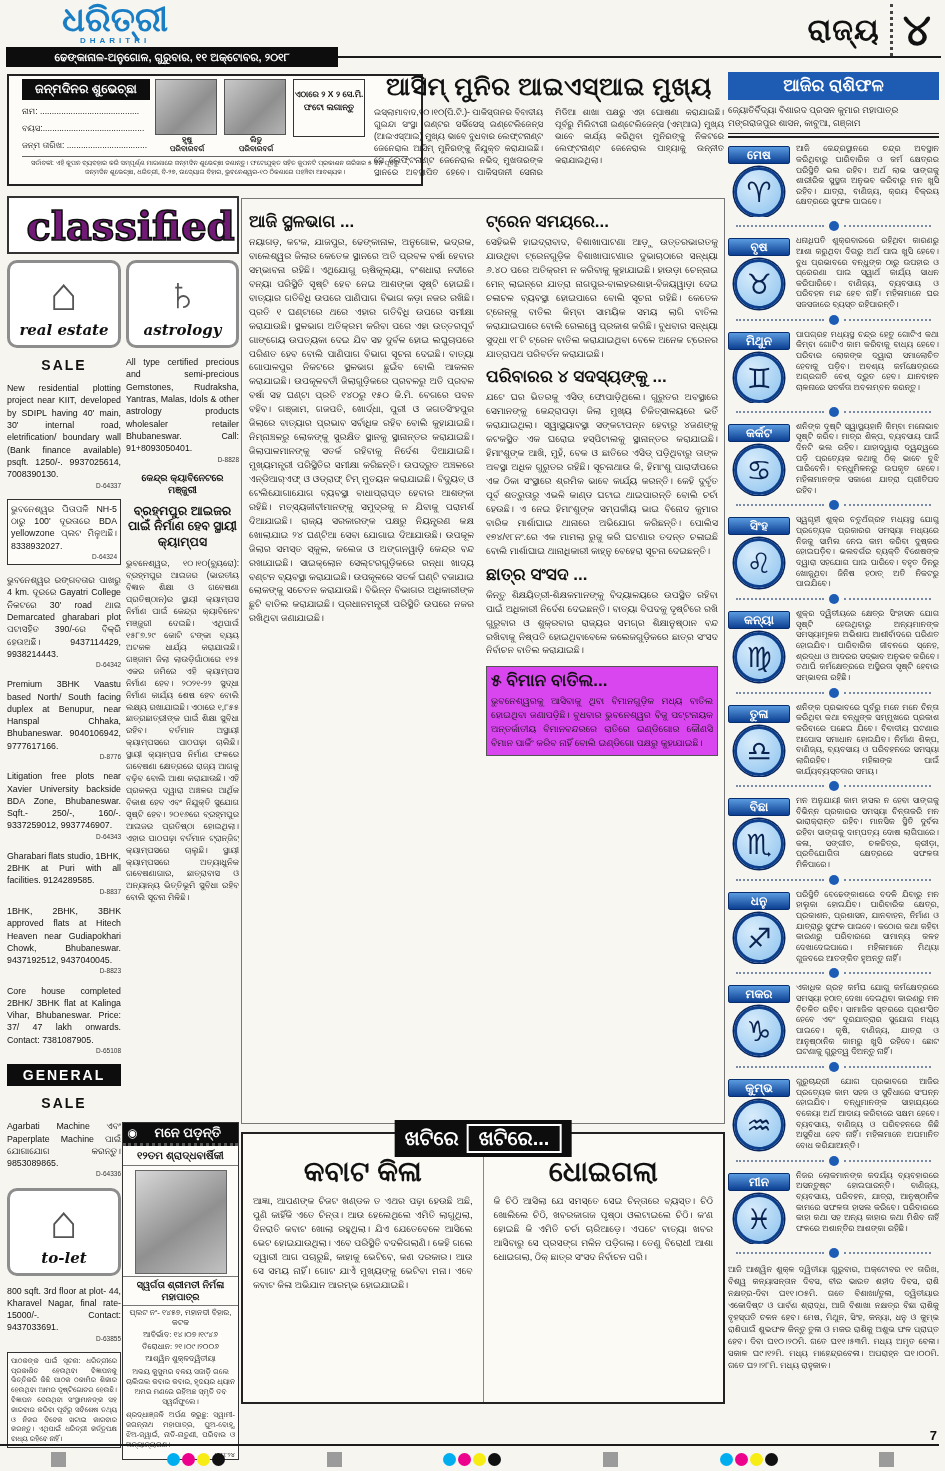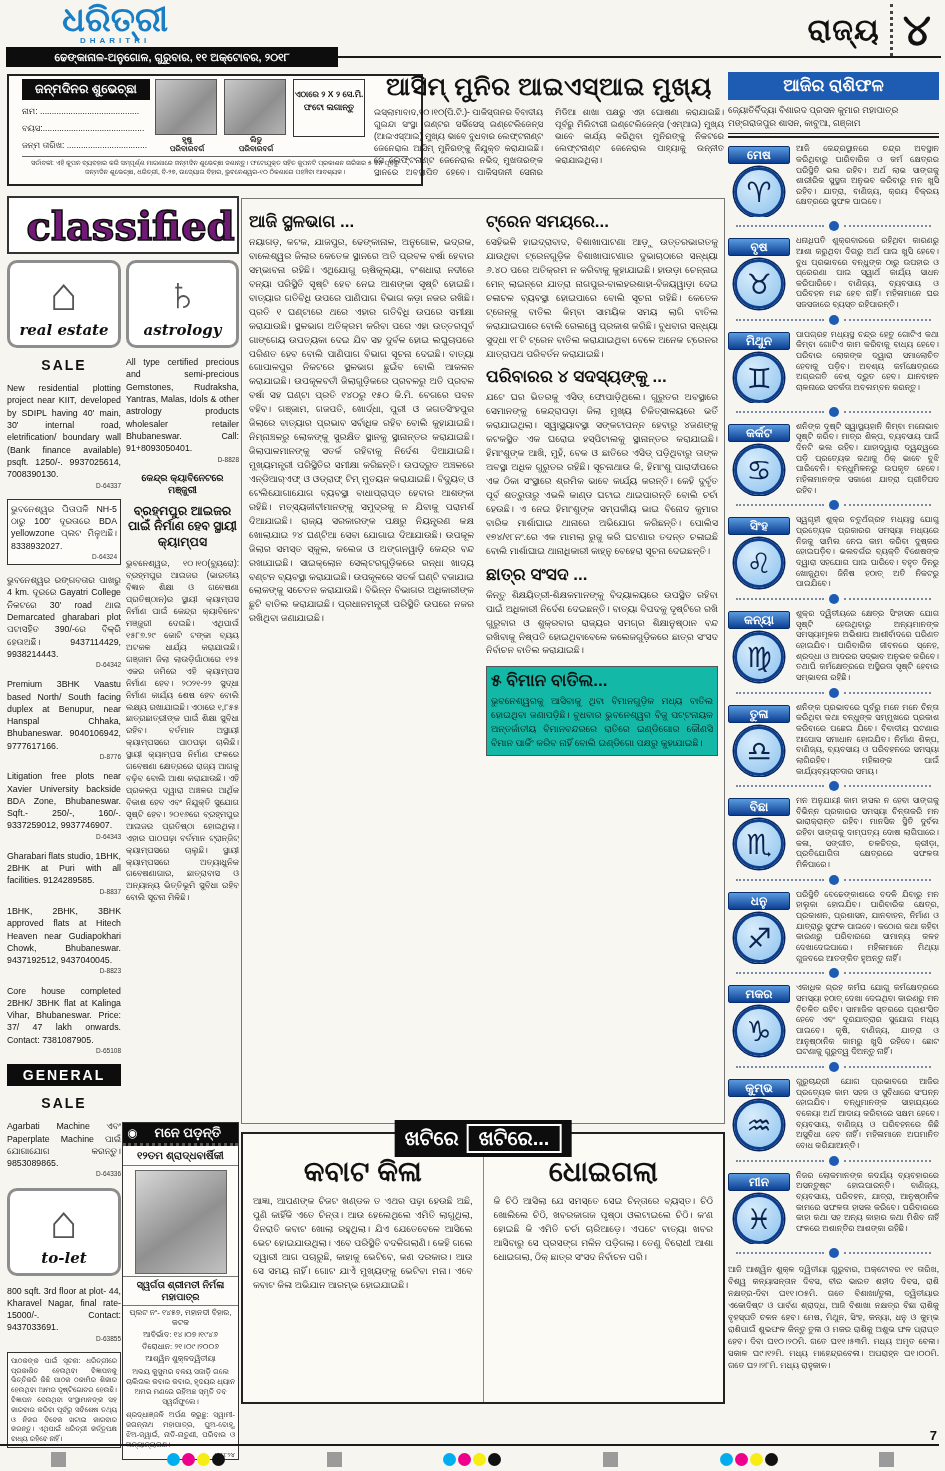--- a/index.html
+++ b/index.html
@@ -68,21 +68,21 @@
   .mem-verse { font-size:7.4px; text-align:center; margin-top:3px; line-height:1.35; }
   .mem-trib { font-size:7.4px; text-align:justify; margin:3px 3px 0; line-height:1.35; }
   .mem-code { font-size:6.5px; text-align:right; margin:1px 3px; }
 
   
   .midbox { position:absolute; left:241px; top:198px; width:484px; height:926px; border:1px solid #777; background:#f8f7f2; }
   .mid1 { position:absolute; left:249px; top:206px; width:225px; height:912px; overflow:hidden; }
   .mid2 { position:absolute; left:486px; top:206px; width:232px; height:912px; overflow:hidden; }
   .cont-h { font-size:17px; font-weight:bold; margin:6px 0 4px; }
   .cont-p { font-size:9.3px; text-align:justify; line-height:1.5; }
-  .flightbox { border:1.5px solid #555; padding:4px; margin-top:8px; background:#14b8a6; }
+  .flightbox { border:1.5px solid #555; padding:4px; margin-top:8px; background:#d946ef; }
 
   
   .khatire { position:absolute; left:241px; top:1132px; width:484px; height:272px; border:2px solid #222; background:#fbfaf5; }
   .kh-banner { position:absolute; left:50%; top:-14px; transform:translateX(-50%); background:#0d0d0d; color:#fff; display:flex; align-items:center; gap:8px; padding:4px 10px; }
   .kh-b1 { font-size:20px; font-weight:bold; }
   .kh-b2 { border:2px solid #fff; padding:1px 10px; font-size:20px; font-weight:bold; }
   .kh-cols { display:flex; height:100%; padding-top:22px; }
   .kh-art { flex:1; padding:0 10px; }
   .kh-art + .kh-art { border-left:1.5px solid #888; }
   .kh-title { font-size:28px; font-weight:bold; text-align:center; margin-bottom:6px; }

